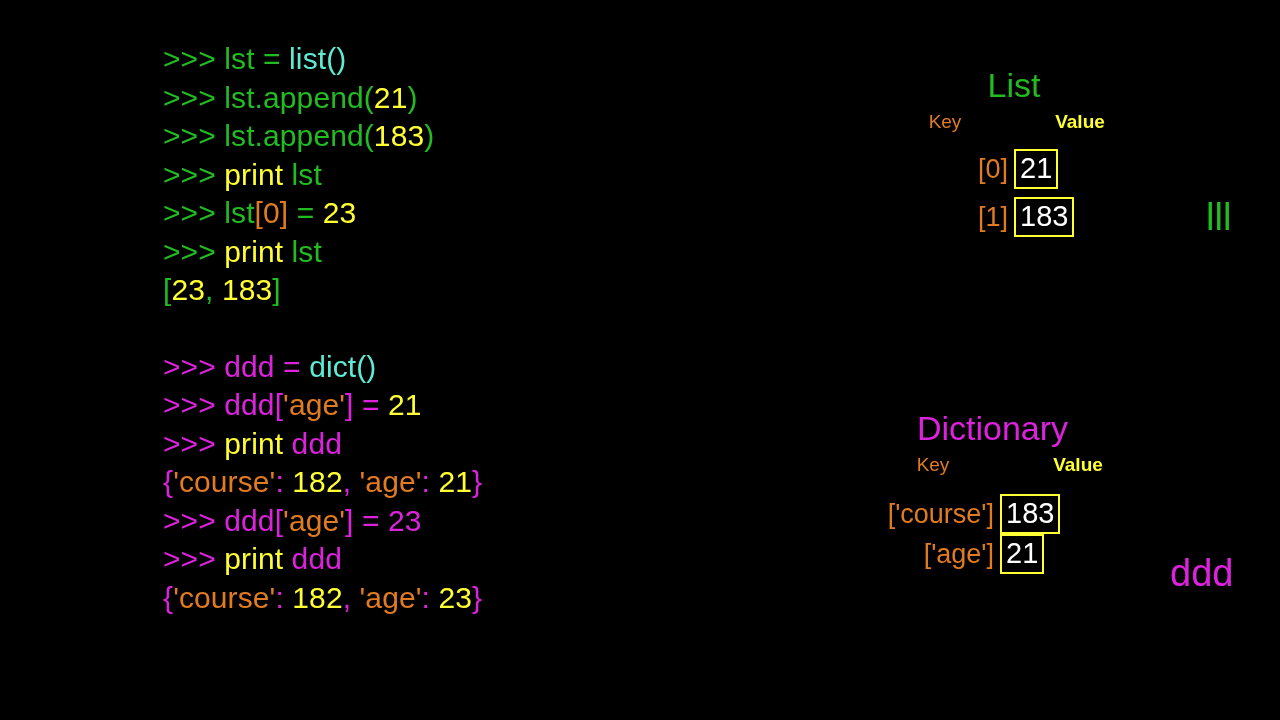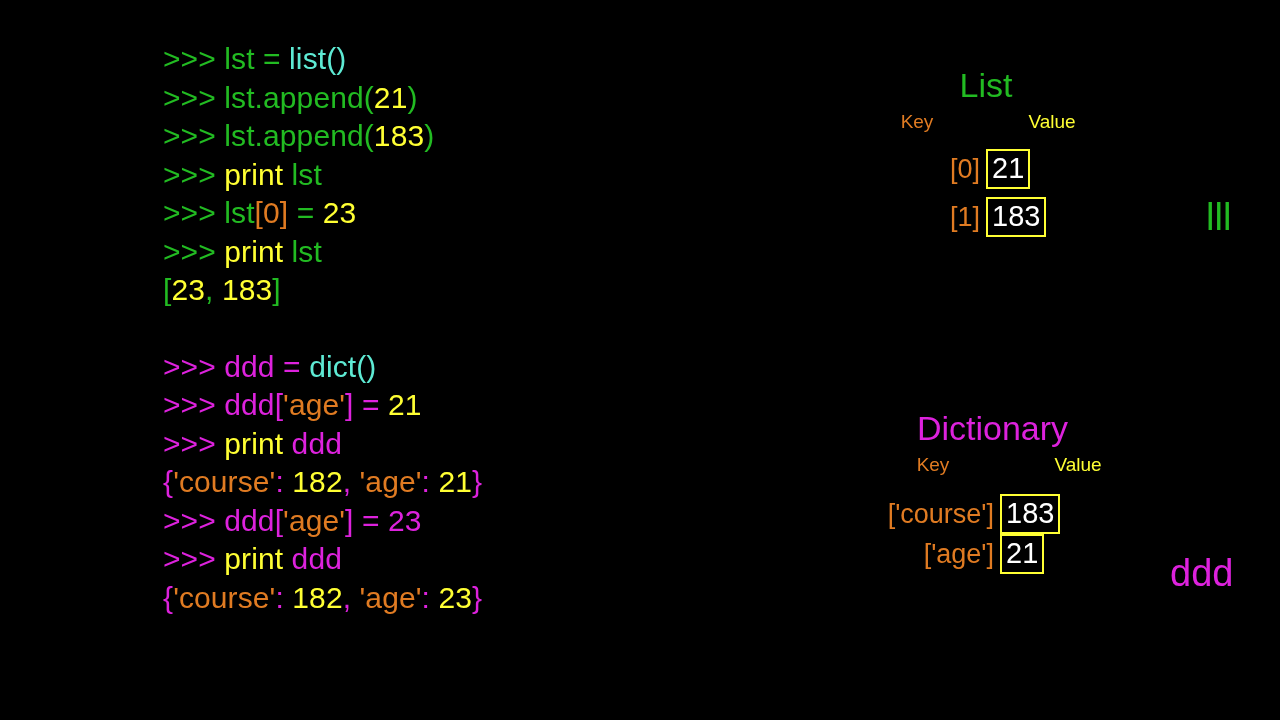--- a/index.html
+++ b/index.html
@@ -25,32 +25,32 @@
 
   
   .diagram{position:absolute;}
   .diag-title{
     font-size:34px;line-height:40px;text-align:center;white-space:pre;
   }
   .diag-head{
     display:flex;font-size:19px;line-height:34px;white-space:pre;
   }
   .diag-head .h-key{text-align:center;}
-  .diag-head .h-val{text-align:center;}
+  .diag-head .h-val{text-align:center;font-weight:bold;}
   .row{display:flex;align-items:center;white-space:pre;}
   .row .k{
     font-size:27px;line-height:34px;text-align:right;
   }
   .vbox{
     border:2px solid #ffff33;color:#fff;font-size:29px;line-height:30px;
     padding:2px 4px 4px 4px;box-sizing:border-box;
   }
 
   
-  #list-diagram{left:840px;top:65px;width:300px;}
+  #list-diagram{left:868px;top:65px;width:300px;}
   #list-diagram .diag-title{width:292px;}
   #list-diagram .h-key{width:130px;margin-left:12px;}
   #list-diagram .h-val{width:140px;}
   #list-diagram .r0{margin-top:10px;padding-left:88px;}
   #list-diagram .r1{margin-top:8px;padding-left:88px;}
   #list-diagram .k{width:52px;margin-right:6px;}
 
   
   #dict-diagram{left:830px;top:408px;width:330px;}
   #dict-diagram .diag-title{width:325px;}

